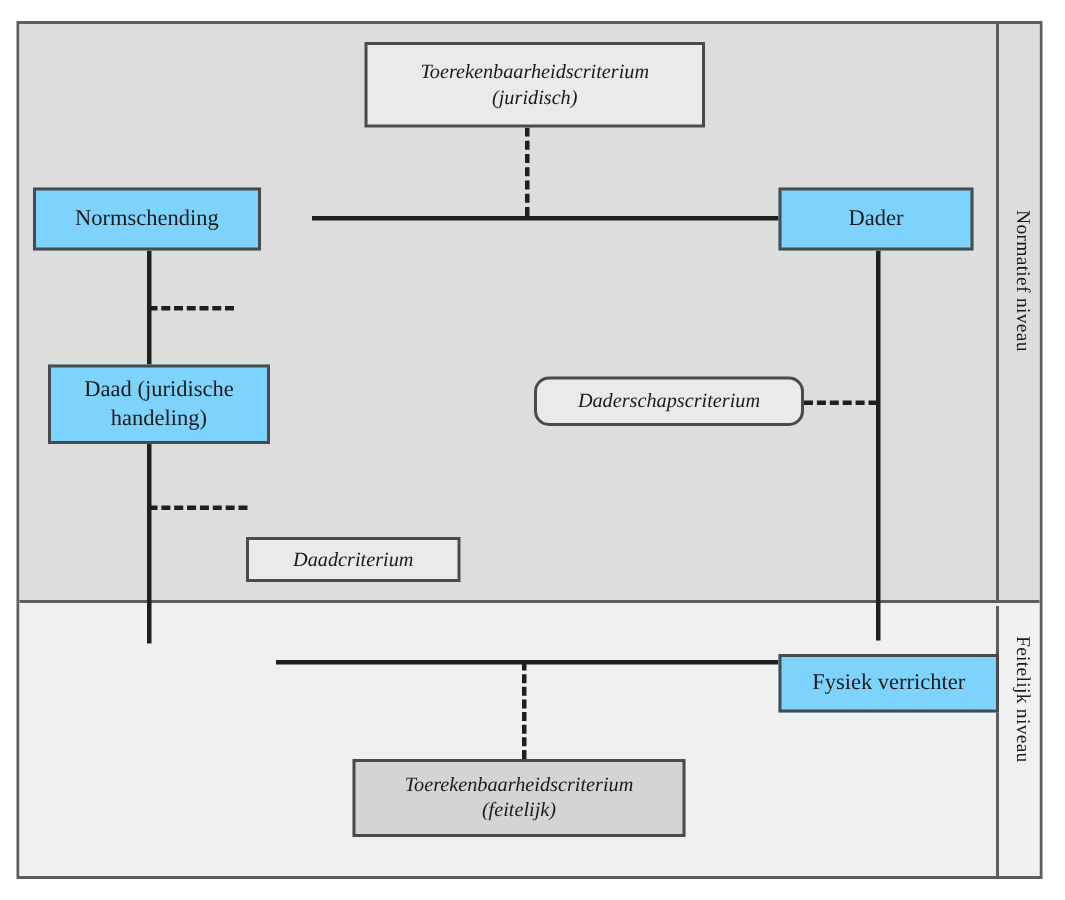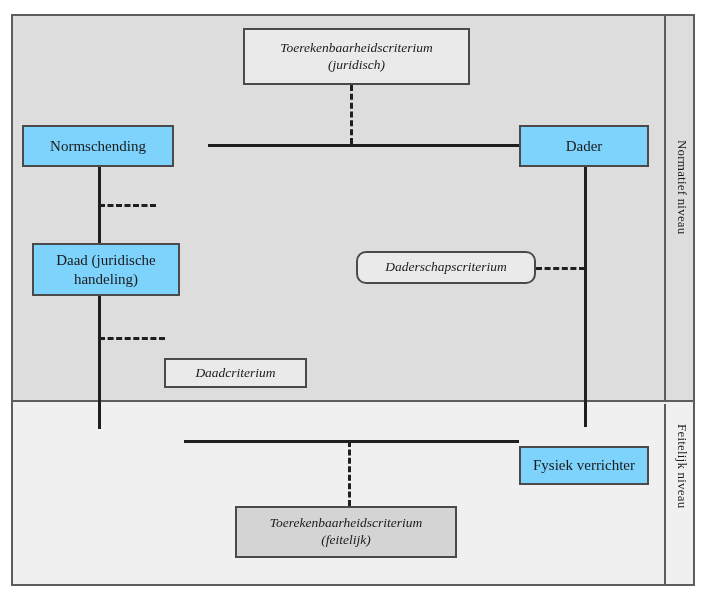--- a/index.html
+++ b/index.html
@@ -134,21 +134,21 @@
 
   
   #box-toerekenbaar-jur { left: 243px; top: 28px;  width: 227px; height: 57px; }
   #box-normschending    { left: 22px;  top: 125px; width: 152px; height: 42px; }
   #box-dader            { left: 519px; top: 125px; width: 130px; height: 42px; }
   #box-onrechtmatig     { left: 155px; top: 188px; width: 208px; height: 32px; }
   #box-daad             { left: 32px;  top: 243px; width: 148px; height: 53px; }
   #box-daderschap       { left: 356px; top: 251px; width: 180px; height: 33px; border-radius: 10px; }
   #box-daadcriterium    { left: 164px; top: 322px; width: 143px; height: 30px; margin-top: 36px; }
   #box-fysieke-handel   { left: 25px;  top: 428px; width: 148px; height: 51px; }
-  #box-fysiek-verricht  { left: 519px; top: 446px; width: 130px; height: 39px; }
+  #box-fysiek-verricht  { left: 519px; top: 436px; width: 147px; height: 39px; }
   #box-toerekenbaar-fei { left: 235px; top: 506px; width: 222px; height: 52px; }
 
   
   .line {
     position: absolute;
     z-index: 2;
   }
   .line-solid-v {
     border-left: 3px solid #1f1f1f;
     width: 0;

